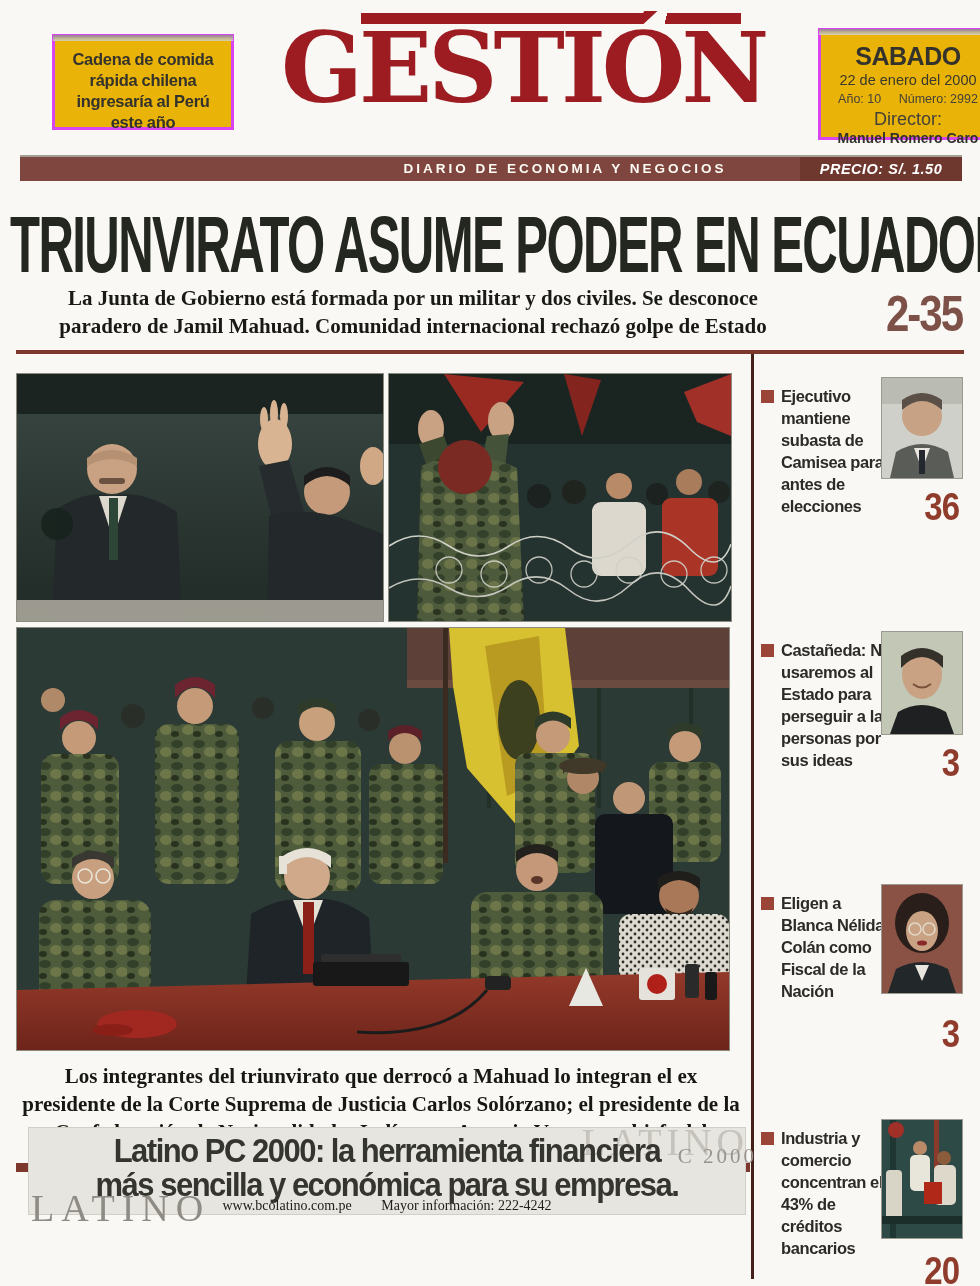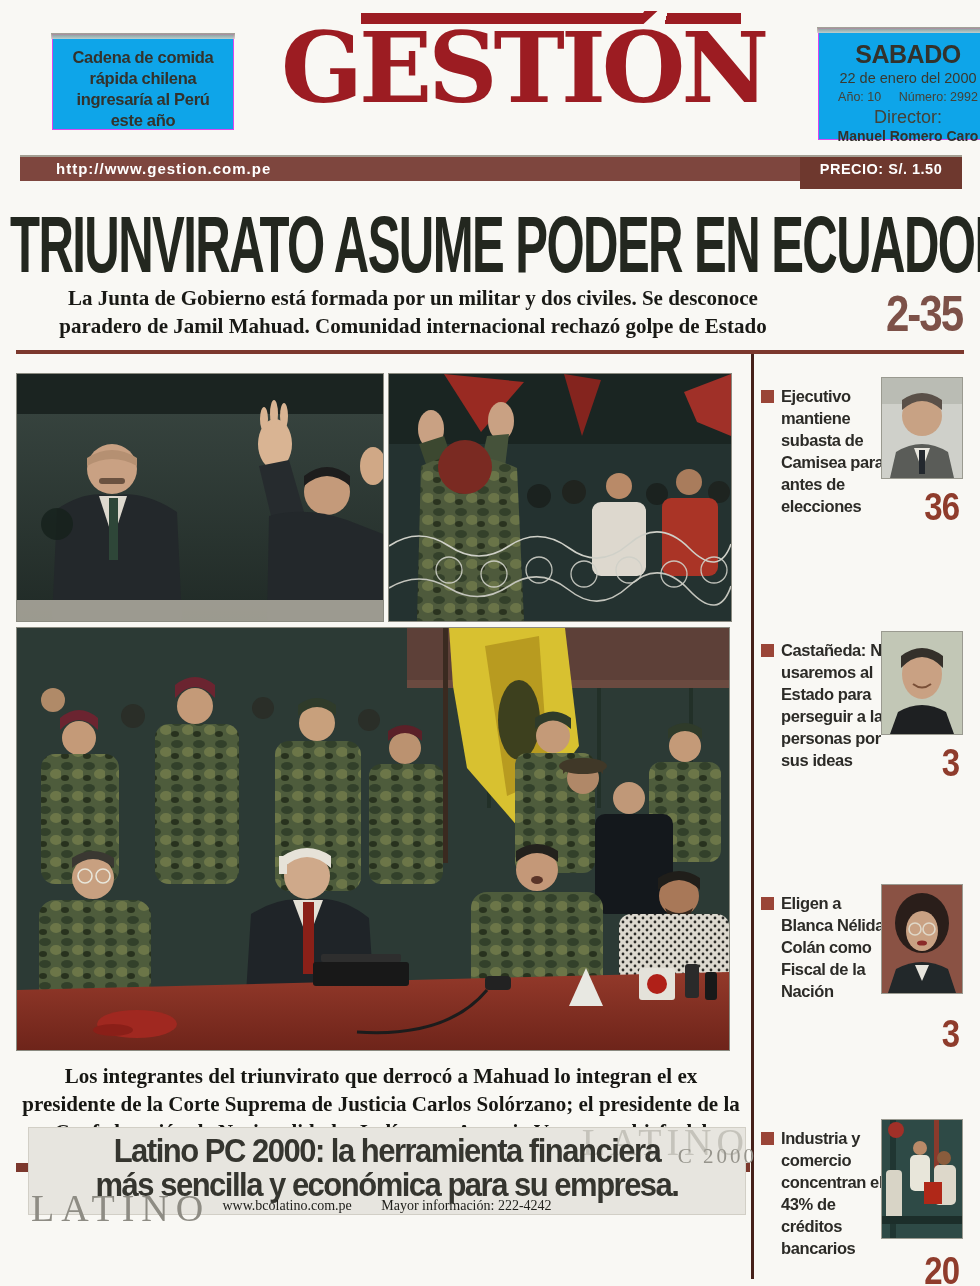--- a/index.html
+++ b/index.html
@@ -4,21 +4,21 @@
 <style>
   * { box-sizing: border-box; }
   html,body { margin:0; padding:0; }
   body {
     width:980px; height:1286px; position:relative; overflow:hidden;
     background:#f9f8f4; font-family:"Liberation Sans", sans-serif; color:#1c1b17;
   }
   .abs { position:absolute; }
 
   
-  .scanbox { background:#0ea5e9; border:1px solid #d946ef; position:absolute; }
+  .scanbox { background:#eab308; border:3px solid #d946ef; position:absolute; }
   .scanbox::before { content:""; position:absolute; top:-2px; left:-2px; right:-2px; height:6px;
     background:linear-gradient(#8d8b80,#d9d6ca); opacity:.85; }
   .teaser-box { left:52px; top:34px; width:182px; height:96px; padding-top:12px; }
   .teaser-text { font-weight:bold; font-size:16.5px; line-height:21px; text-align:center;
     color:#33322c; letter-spacing:-0.3px; padding:0 8px; }
 
   .masthead { left:281px; top:2px; width:462px; height:140px; text-align:left; }
   .masthead-title { font-family:"DejaVu Serif", serif; font-weight:bold; font-size:96px;
     line-height:130px; color:#9c1c22; letter-spacing:-4px; transform:scaleY(1.02); transform-origin:top; }
   .masthead-bar { position:absolute; top:11px; left:80px; width:380px; height:11px;
@@ -31,22 +31,22 @@
   .date-meta span + span { margin-left:14px;text-align:center; }
   .date-dir { font-size:18px; color:#444238; margin-top:3px; }
   .date-dirname { font-weight:bold; font-size:14px; color:#33322c; }
 
   .info-bar { left:20px; top:157px; width:942px; height:24px; background:#7e463e;
     box-shadow:0 -2px 0 #a39f93; }
   .info-url { position:absolute; left:36px; top:0; line-height:24px; color:#fff;
     font-weight:bold; font-size:15px; letter-spacing:1px; }
   .info-tagline { position:absolute; left:380px; width:330px; top:0; line-height:24px; color:#fdfbf4;
     font-weight:bold; font-size:13.5px; letter-spacing:3px; text-align:center; }
-  .info-price { position:absolute; right:0; top:0; width:162px; height:32px; background:#6e382e;
-    color:#fff; font-weight:bold; font-size:14.5px; text-align:center; line-height:24px; letter-spacing:0.5px; }
+  .info-price { position:absolute; right:0; top:0; width:162px; height:24px; background:#6e382e;
+    color:#fff; font-weight:bold; font-size:14.5px; text-align:center; line-height:24px; letter-spacing:0.5px;font-style:italic; }
 
   
   .headline { left:10px; top:198px; width:1213px; transform:scale(0.792,1.30);
     transform-origin:left top; text-align:center; font-weight:900; font-size:62px;
     letter-spacing:-2px; color:#23271f; white-space:nowrap; font-family:"Liberation Sans",sans-serif; }
   .deck { left:34px; top:284px; width:758px; text-align:center;
     font-family:Liberation Serif, serif; font-weight:bold; font-size:21px; line-height:28px; color:#191915; }
   .pages-ref { left:886px; top:286px; font-weight:bold; font-size:42px; letter-spacing:-2px;
     color:#7d5148; transform:scaleY(1.18); transform-origin:top; }
 
@@ -111,21 +111,21 @@
   <div class="date-date">22 de enero del 2000</div>
   <div class="date-meta">
     <span>Año: 10</span>
     <span>Número: 2992</span>
   </div>
   <div class="date-dir">Director:</div>
   <div class="date-dirname">Manuel Romero Caro</div>
 </div>
 
 <div class="abs info-bar">
-  <span class="info-url">http://www.gestion.com.pe</span>
+  <span class="info-tagline">DIARIO DE ECONOMIA Y NEGOCIOS</span>
   <span class="info-price">PRECIO: S/. 1.50</span>
 </div>
 
 <div class="abs headline">TRIUNVIRATO ASUME PODER EN ECUADOR</div>
 <div class="abs deck">La Junta de Gobierno está formada por un militar y dos civiles. Se desconoce paradero de Jamil Mahuad. Comunidad internacional rechazó golpe de Estado</div>
 <div class="abs pages-ref">2-35</div>
 
 <div class="abs rule-red rule-top"></div>
 <div class="abs divider-v"></div>
 

